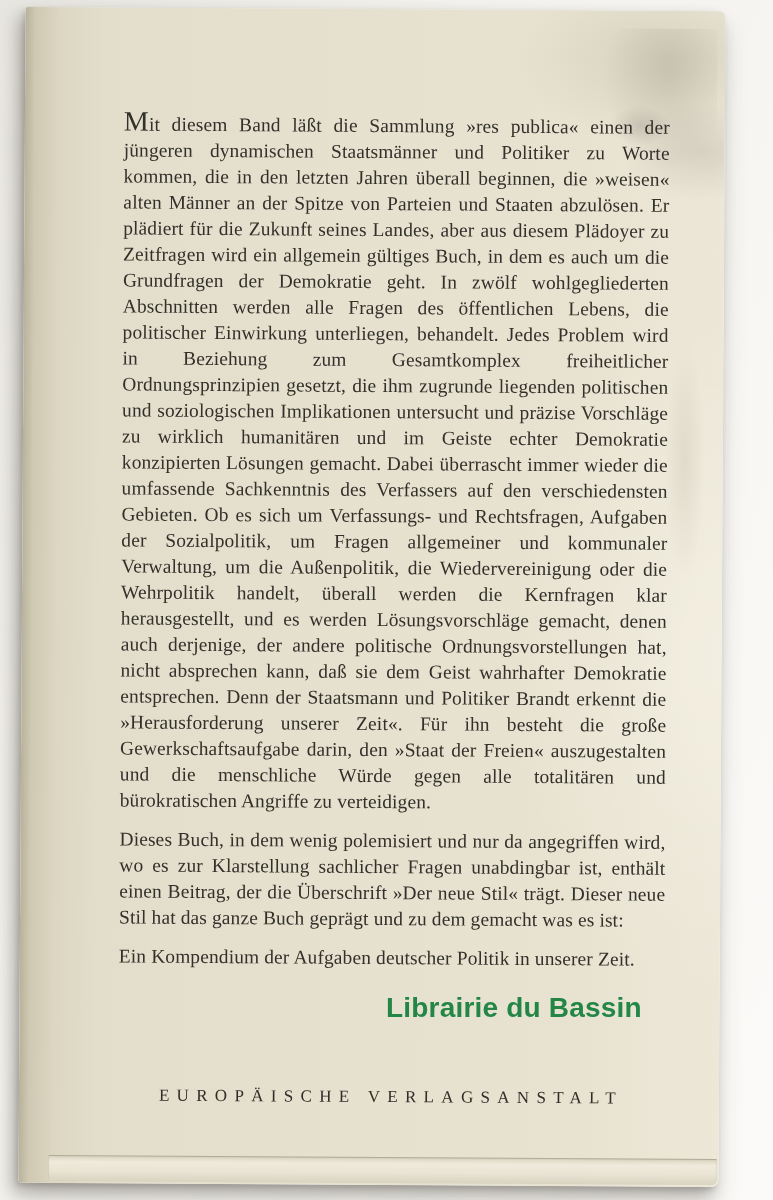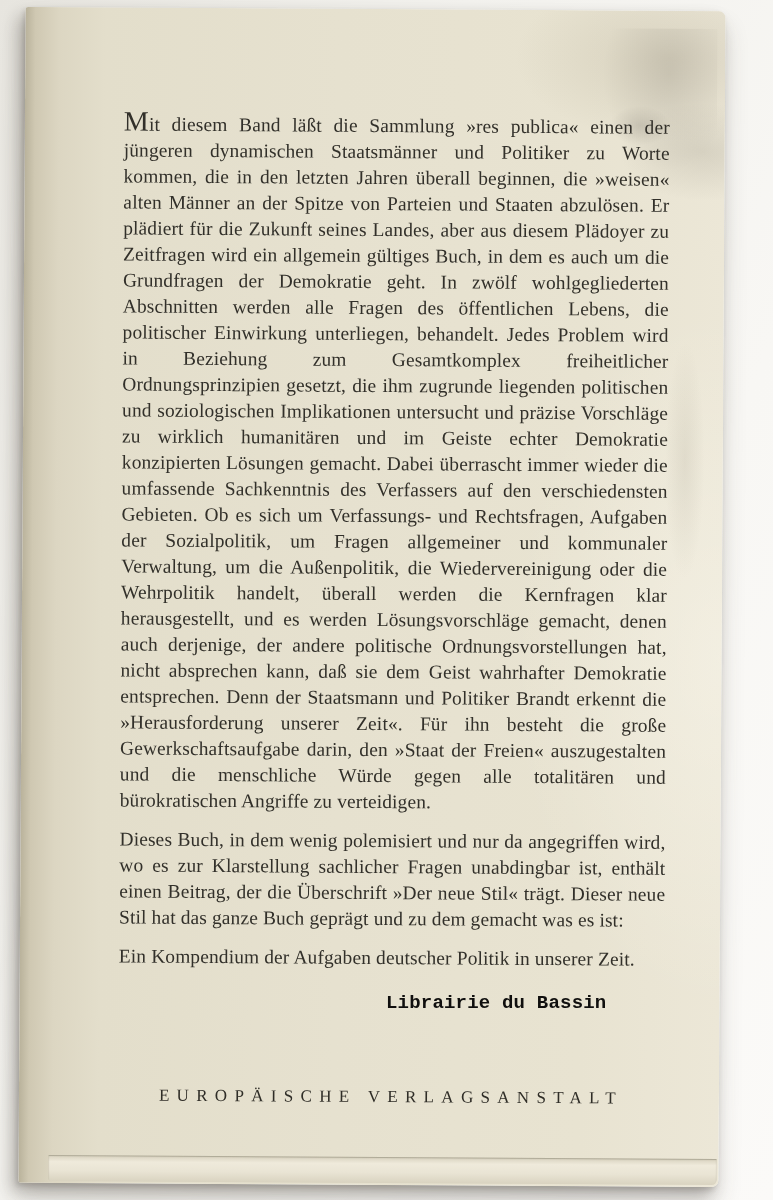--- a/index.html
+++ b/index.html
@@ -103,24 +103,24 @@
     letter-spacing: 0.43em;
     text-align: center;
     white-space: nowrap;
   }
 
   
   .watermark {
     position: absolute;
     left: 386px;
     top: 992px;
-    font-family: Liberation Mono, monospace;
+    font-family: Liberation Sans, sans-serif;
     font-weight: bold;
-    font-size: 19px;
-    color: #000000;
+    font-size: 28px;
+    color: #15803d;
     opacity: 0.93;
     white-space: nowrap;
     letter-spacing: 0.2px;
   }
 </style>
 </head>
 <body>
 
 <div class="photo">
 

